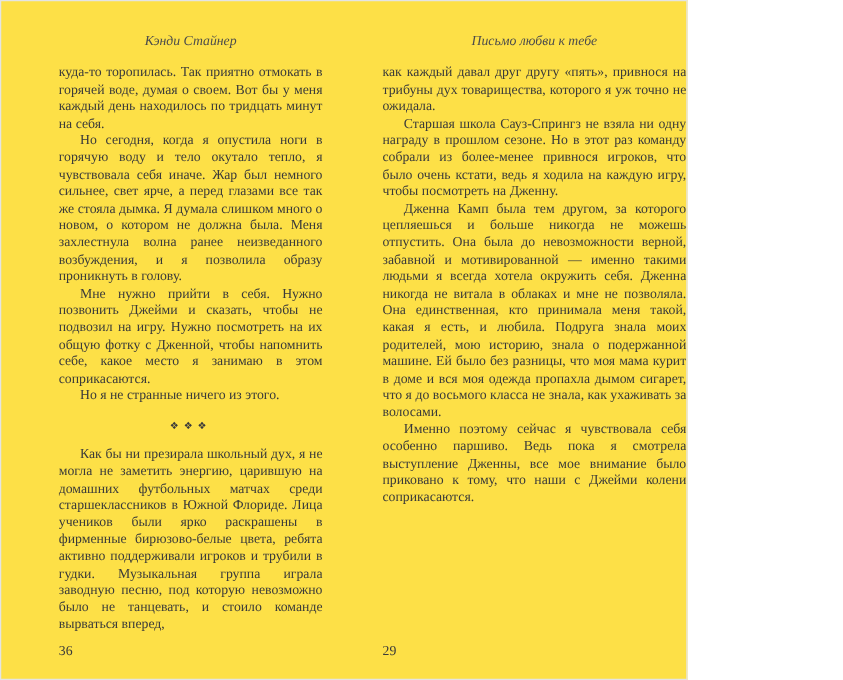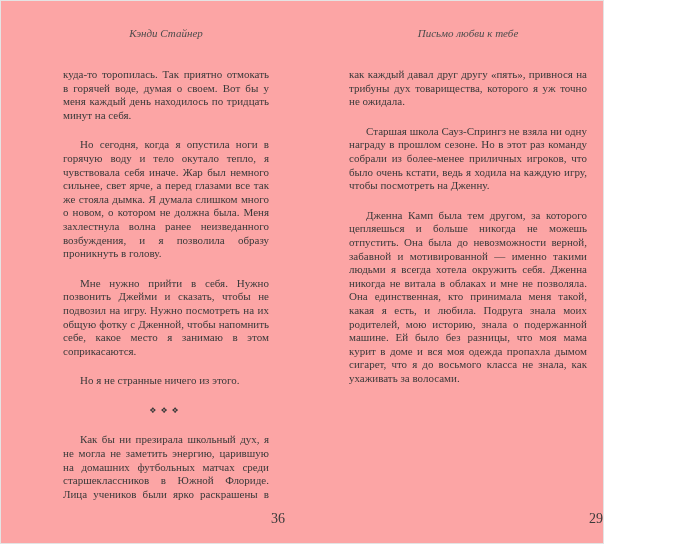--- a/index.html
+++ b/index.html
@@ -2,23 +2,23 @@
 <html><head>
 <meta charset="utf-8">
 <style>
   * { box-sizing: border-box; }
   html, body {
     margin: 0;
     padding: 0;
     background: #ffffff;
   }
   .spread {
-    width: 604px;
+    width: 550px;
     height: 544px;
-    background: #fca5a5;
+    background: #fde047;
     border: 1px solid #e4e4e4;
     display: flex;
     font-family: "Liberation Serif", "DejaVu Serif", serif;
     color: #3a3a3a;
     overflow: hidden;
   }
   .page {
     width: 50%;
     display: flex;
     flex-direction: column;
@@ -36,36 +36,36 @@
     margin-bottom: 13px;
   }
   .page-body {
     flex: 1 1 auto;
     overflow: hidden;
     font-size: 11px;
     line-height: 13.6px;
     text-align: justify;
   }
   .page-body p {
-    margin: 16px;
+    margin: 0;
     text-indent: 17px;
   }
   .page-body p.no-indent { text-indent: 0; }
   .divider {
     text-align: center;
     font-size: 8px;
     letter-spacing: 4px;
     color: #3a3a3a;
     margin: 10px 0 10px 0;
     text-indent: 0;
   }
   .page-footer {
     flex: 0 0 auto;
-    text-align: right;
-    font-size: 14px;
+    text-align: left;
+    font-size: 11px;
     color: #3a3a3a;
     padding-top: 8px;
   }
 </style>
 </head>
 <body>
 
 <div class="spread">
 
   <div class="page page-left">
@@ -78,19 +78,20 @@
       <div class="divider">❖❖❖</div>
       <p>Как бы ни презирала школьный дух, я не могла не заметить энергию, царившую на домашних футбольных матчах среди старшеклассников в Южной Флориде. Лица учеников были ярко раскрашены в фирменные бирюзово-белые цвета, ребята активно поддерживали игроков и трубили в гудки. Музыкальная группа играла заводную песню, под которую невозможно было не танцевать, и стоило команде вырваться вперед,</p>
     </div>
     <div class="page-footer">36</div>
   </div>
 
   <div class="page page-right">
     <div class="running-head">Письмо любви к тебе</div>
     <div class="page-body">
       <p class="no-indent">как каждый давал друг другу «пять», привнося на трибуны дух товарищества, которого я уж точно не ожидала.</p>
-      <p>Старшая школа Сауз-Спрингз не взяла ни одну награду в прошлом сезоне. Но в этот раз команду собрали из более-менее приличных игроков, что было очень кстати, ведь я ходила на каждую игру, чтобы посмотреть на Дженну.</p>
+      <p>Старшая школа Сауз-Спрингз не взяла ни одну награду в прошлом сезоне. Но в этот раз команду собрали из более-менее привнося игроков, что было очень кстати, ведь я ходила на каждую игру, чтобы посмотреть на Дженну.</p>
       <p>Дженна Камп была тем другом, за которого цепляешься и больше никогда не можешь отпустить. Она была до невозможности верной, забавной и мотивированной — именно такими людьми я всегда хотела окружить себя. Дженна никогда не витала в облаках и мне не позволяла. Она единственная, кто принимала меня такой, какая я есть, и любила. Подруга знала моих родителей, мою историю, знала о подержанной машине. Ей было без разницы, что моя мама курит в доме и вся моя одежда пропахла дымом сигарет, что я до восьмого класса не знала, как ухаживать за волосами.</p>
+      <p>Именно поэтому сейчас я чувствовала себя особенно паршиво. Ведь пока я смотрела выступление Дженны, все мое внимание было приковано к тому, что наши с Джейми колени соприкасаются.</p>
     </div>
     <div class="page-footer">29</div>
   </div>
 
 </div>
 
 </body></html>

